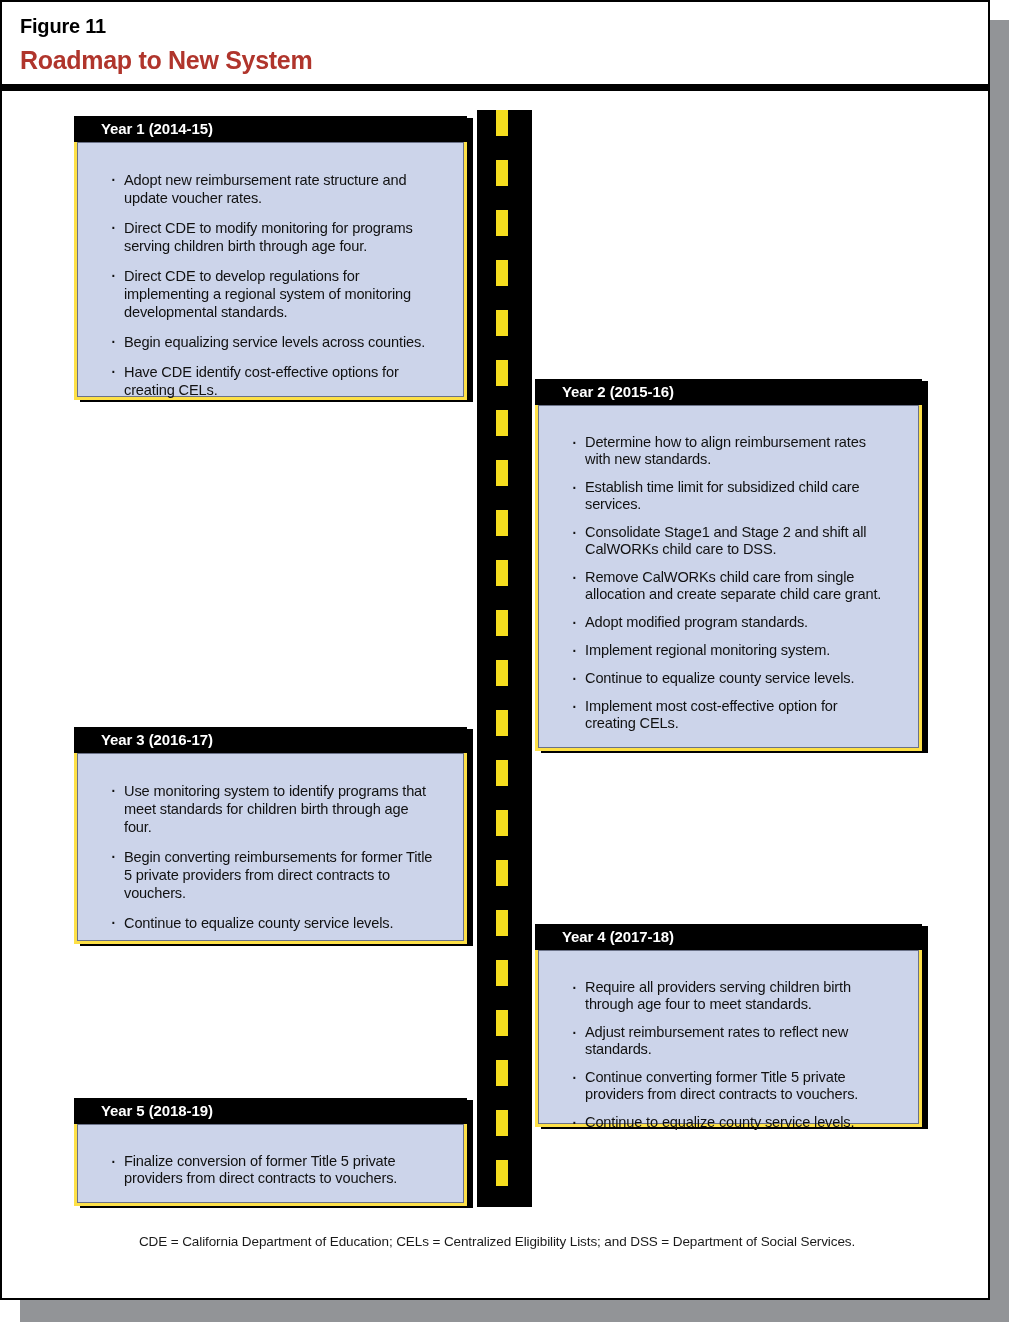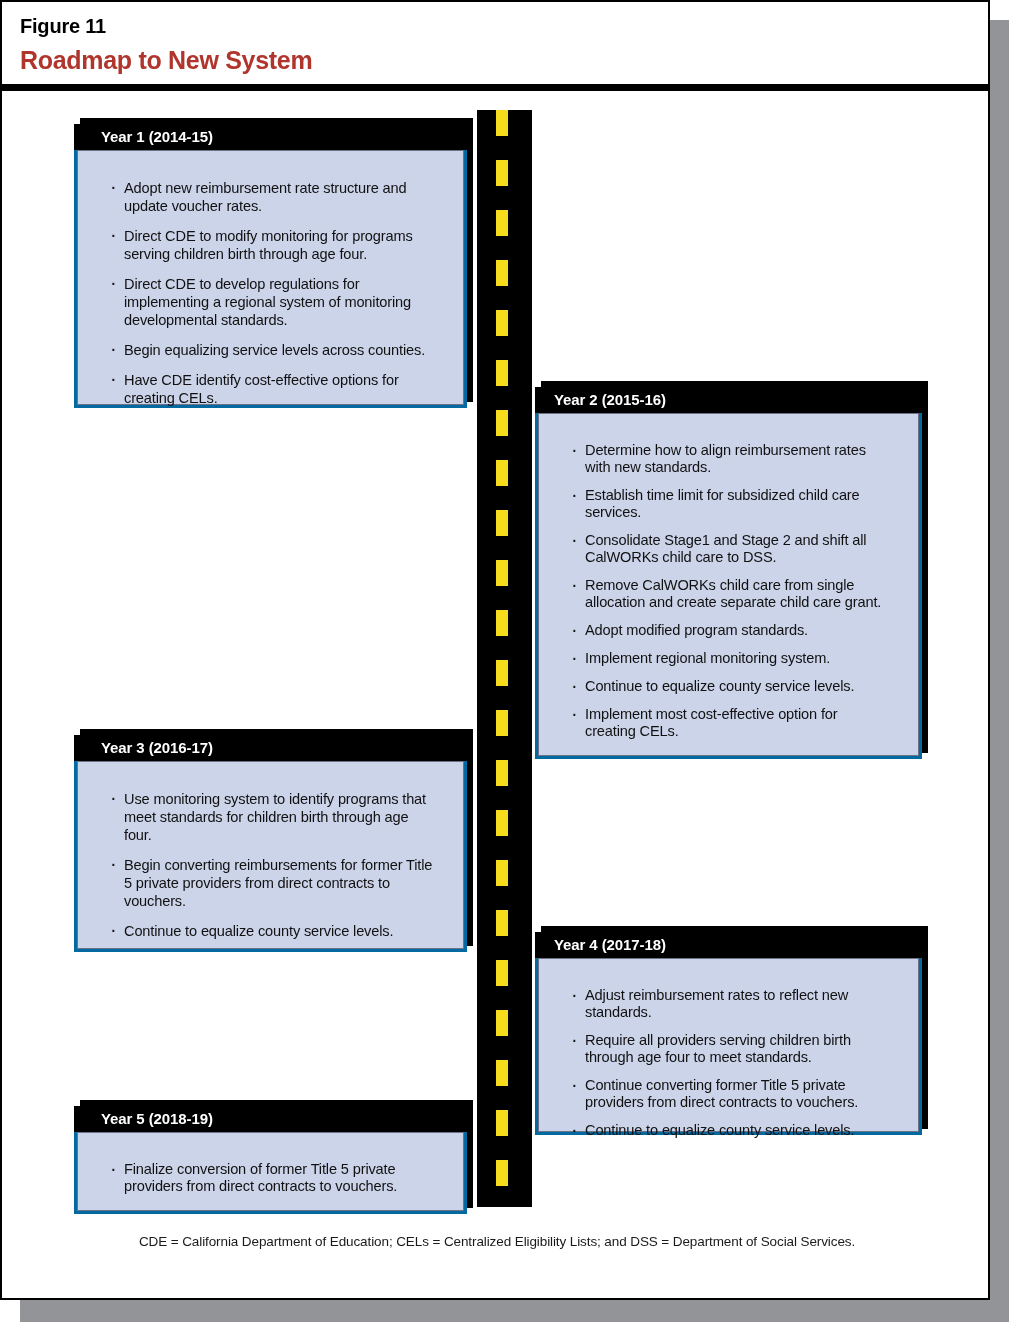--- a/index.html
+++ b/index.html
@@ -112,35 +112,35 @@
     position: absolute;
     left: 6px;
     top: 6px;
     width: 100%;
     height: 100%;
     background: #000000;
   }
   .year-card .card-body {
     position: absolute;
     left: 0;
-    top: 12px;
+    top: 4px;
     width: 100%;
     height: 100%;
-    background: #0369a1;
+    background: #fde047;
     box-sizing: border-box;
   }
   .card-header {
     position: relative;
     height: 26px;
     background: #000000;
     color: #ffffff;
     font-size: 15px;
     font-weight: bold;
     line-height: 26px;
-    padding-left: 19px;
+    padding-left: 27px;
     letter-spacing: -0.1px;
     box-sizing: border-box;
   }
   .card-panel {
     position: absolute;
     left: 3px;
     right: 3px;
     top: 26px;
     bottom: 3px;
     background: #ccd4ea;
@@ -265,22 +265,22 @@
         </div>
       </div>
     </div>
 
     <div class="year-card" id="card-year4">
       <div class="card-shadow"></div>
       <div class="card-body">
         <div class="card-header">Year 4 (2017-18)</div>
         <div class="card-panel">
           <ul class="bullet-list tight">
+            <li>Require all providers serving children birth through age four to meet standards.</li>
             <li>Adjust reimbursement rates to reflect new standards.</li>
-            <li>Require all providers serving children birth through age four to meet standards.</li>
             <li>Continue converting former Title 5 private providers from direct contracts to vouchers.</li>
             <li>Continue to equalize county service levels.</li>
           </ul>
         </div>
       </div>
     </div>
 
     <div class="year-card" id="card-year5">
       <div class="card-shadow"></div>
       <div class="card-body">

